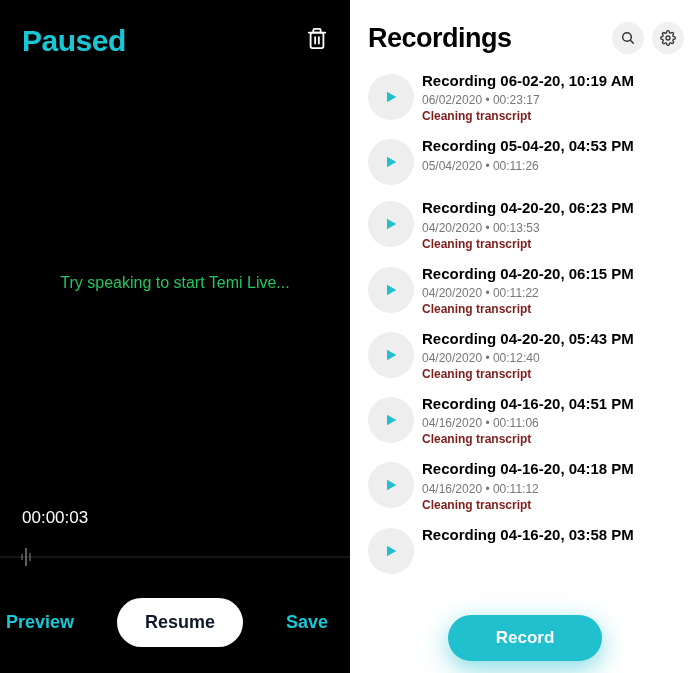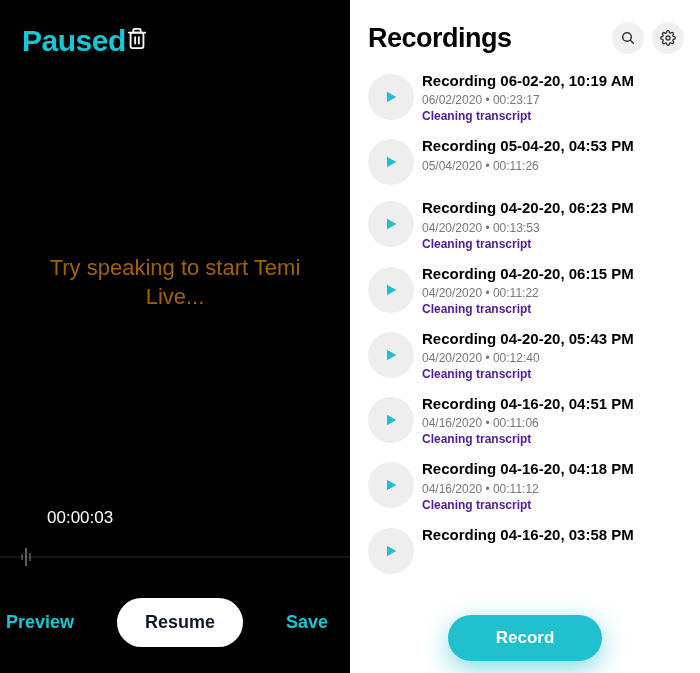--- a/index.html
+++ b/index.html
@@ -6,37 +6,37 @@
     body { font-family: -apple-system, BlinkMacSystemFont, "Segoe UI", Helvetica, Arial, sans-serif; width: 700px; height: 673px; overflow: hidden; display: flex; }
 
     
     .left {
       width: 350px; height: 100%;
       background: #000; color: #fff;
       display: flex; flex-direction: column;
       position: relative;
     }
     .left-header {
-      display: flex; align-items: center; 
+      display: flex; align-items: center; justify-content: space-between;
       padding: 24px 22px 0 22px;
     }
     .paused-label {
       color: #18c6d6; font-weight: 800; font-size: 30px; letter-spacing: -0.5px;
     }
     .trash-icon { width: 22px; height: 26px; cursor: pointer; }
     .left-center {
       flex: 1; display: flex; align-items: center; justify-content: center;
       text-align: center; padding: 0 40px;
     }
     .try-speaking {
-      color: #a16207; font-size: 22px; font-weight: 500; line-height: 1.3;
+      color: #22c55e; font-size: 16px; font-weight: 500; line-height: 1.3;
     }
     .timer-row {
       padding: 0 22px; margin-bottom: 16px;
-      color: #fff; font-size: 17px; font-weight: 500; margin-left: 25px;
+      color: #fff; font-size: 17px; font-weight: 500;
     }
     .waveform {
       height: 26px; width: 100%; position: relative; margin-bottom: 28px;
     }
     .waveform svg { display: block; }
     .bottom-bar {
       display: flex; align-items: center; justify-content: space-between;
       padding: 0 22px 26px 6px;
     }
     .link-btn {
@@ -76,21 +76,21 @@
       display: flex; align-items: flex-start; gap: 8px; padding: 6px 0 8px 0;
     }
     .play-btn {
       width: 46px; height: 46px; border-radius: 50%;
       background: #eeeeee; display: flex; align-items: center; justify-content: center;
       flex-shrink: 0; cursor: pointer; border: none; margin-top: 2px;
     }
     .rec-meta { flex: 1; min-width: 0; }
     .rec-title { font-size: 15px; font-weight: 700; color: #000; line-height: 1.22; }
     .rec-sub { font-size: 12px; color: #777; margin-top: 3px; }
-    .rec-status { font-size: 12px; color: #4c1d95; font-weight: 600; margin-top: 2px; }
+    .rec-status { font-size: 12px; color: #7f1d1d; font-weight: 600; margin-top: 2px; }
     .record-bar {
       position: absolute; bottom: 0; left: 0; right: 0;
       height: 70px; display: flex; align-items: center; justify-content: center;
       background: linear-gradient(to bottom, rgba(255,255,255,0) 0%, rgba(255,255,255,0.95) 30%, #fff 100%);
     }
     .record-btn {
       background: #21c0ce; color: #fff;
       border-radius: 999px; padding: 13px 48px;
       font-size: 17px; font-weight: 700; border: none; cursor: pointer;
       box-shadow: 0 8px 26px rgba(33,192,206,0.55);

